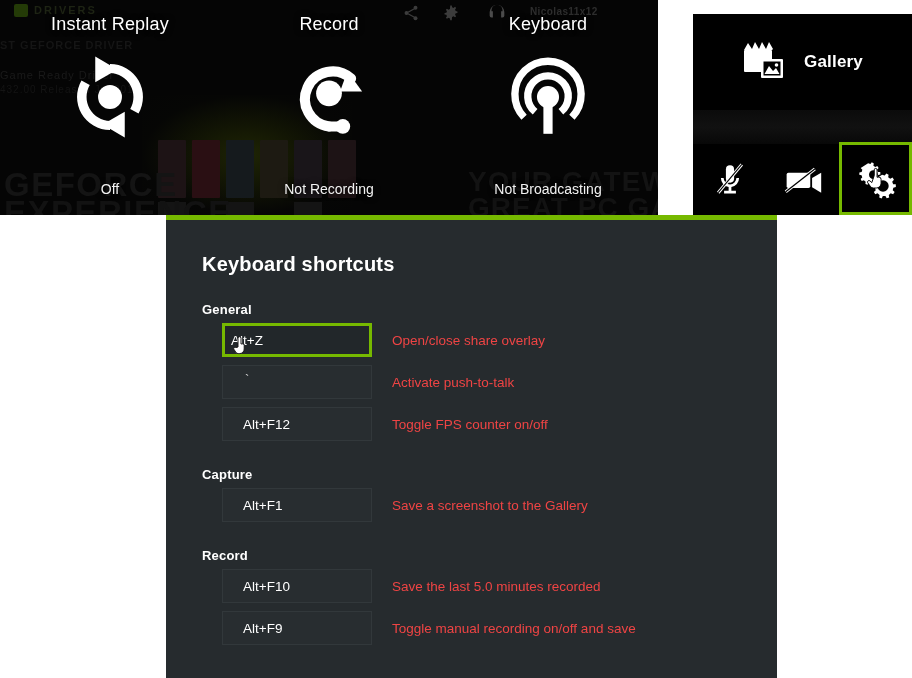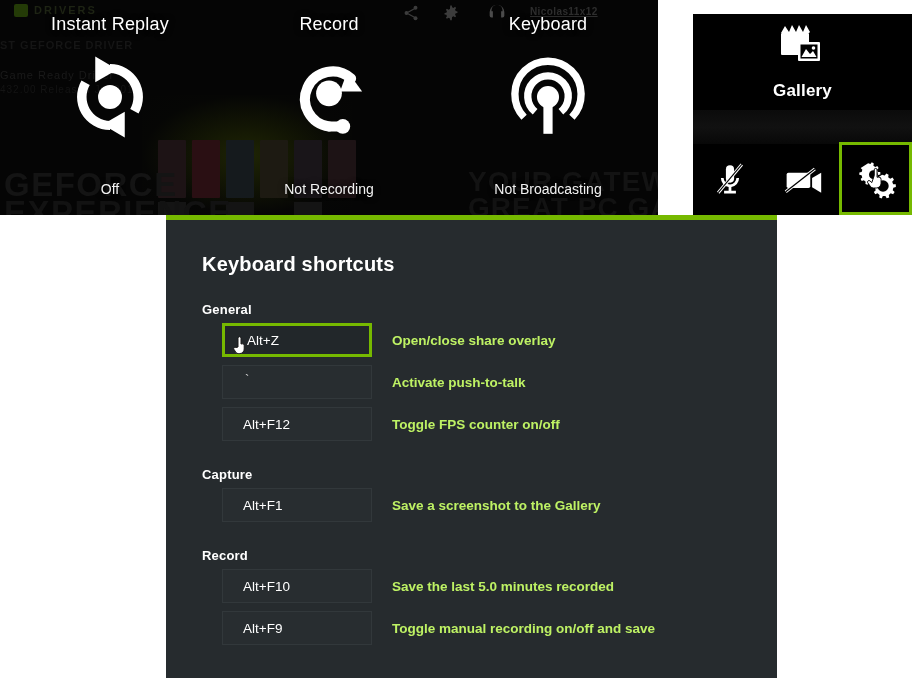--- a/index.html
+++ b/index.html
@@ -71,21 +71,21 @@
   }
 
   .gfe-topbar {
     position:absolute; right:0; top:0; width:260px; height:26px;
   }
   .gfe-ic {
     position:absolute; top:4px; width:18px; height:18px; opacity:0.22;
   }
   .gfe-user {
     position:absolute; left:132px; top:6px; font-size:10px;
-    color:#2e2e2e; font-weight:700; letter-spacing:0.4px;text-decoration:underline;
+    color:#2e2e2e; font-weight:700; letter-spacing:0.4px;
   }
   .gfe-avatar {
     position:absolute; left:88px; top:2px; width:22px; height:22px; opacity:0.28;
   }
 
   
   .tile {
     position: absolute;
     top: 0; width: 220px; height: 215px;
     text-align: center;
@@ -116,21 +116,20 @@
     left: 693px; top: 14px;
     width: 219px; height: 201px;
     background:#000000;
     overflow:hidden;
   }
   .gallery-row {
     position:absolute; left:0; top:0; width:219px; height:96px;
     display:flex; align-items:center; justify-content:center;
     gap: 14px;
     cursor:pointer;
-    flex-direction:column;
   }
   .gallery-label {
     font-size: 17px; font-weight: 700; color:#ffffff;
     letter-spacing:0.2px;
   }
   .gallery-divider {
     position:absolute; left:0; top:96px; width:219px; height:34px;
     background: linear-gradient(to bottom, #0b0b0b 0%, #111111 50%, #080808 100%);
   }
   .tool-row {
@@ -179,25 +178,25 @@
     border:1px solid #32383b;
     color:#ffffff;
     font-size:13.5px;
     display:flex; align-items:center;
     padding-left:20px;
     cursor:pointer;
   }
   .ks-field.active {
     border:3px solid #76b900;
     background:#22272a;
-    padding-left:22px;
+    padding-left:6px;
   }
   .ks-desc {
     margin-left: 20px;
-    font-size:13.5px; color:#bef264; font-weight:700;
+    font-size:13.5px; color:#ef4444; font-weight:400;
   }
   .ks-field .tick {
     position:absolute; left:22px; top:6px;
     font-size:13px; color:#cfcfcf;
   }
 
   
   .cursor-hand {
     position:absolute; width:16px; height:20px; pointer-events:none;
   }

